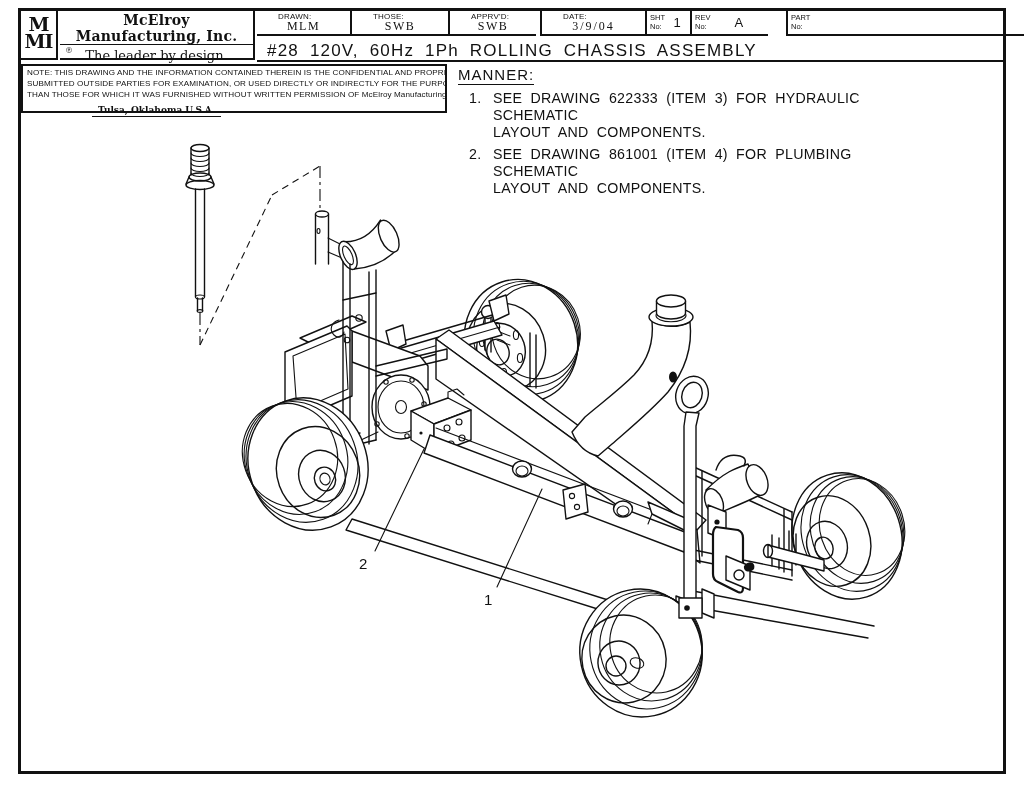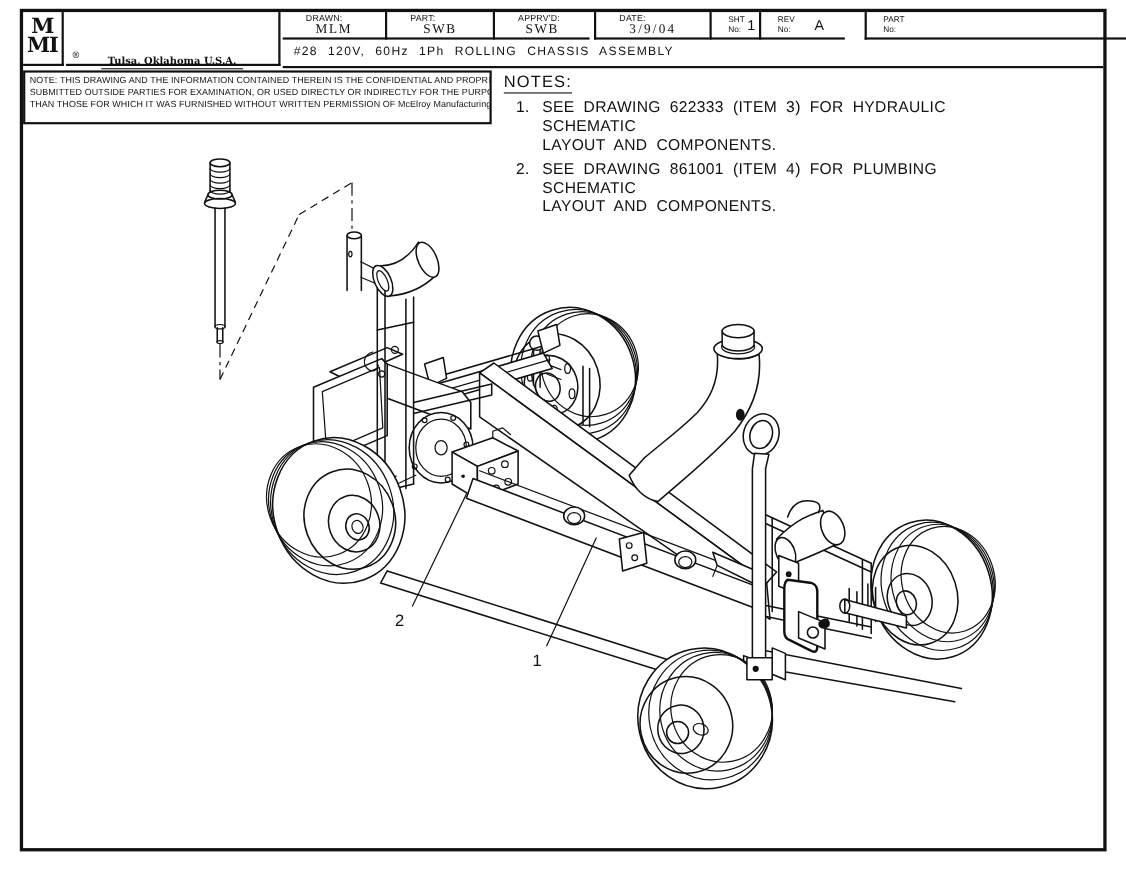--- a/index.html
+++ b/index.html
@@ -22,25 +22,25 @@
   .company-tagline{font-size:13px;display:inline-block;border-bottom:1px solid var(--ink);
     padding:0 10px 1px 10px;}
   .company-city{font-size:9px;font-weight:bold;display:inline-block;border-bottom:1px solid var(--ink);
     padding:0 6px 1px 6px;margin-top:40px;}
   .reg-mark{position:absolute;left:5px;bottom:3px;font-size:8px;}
   .f-cell{top:11px;height:25px;border-bottom:2px solid var(--ink);border-left:2px solid var(--ink);}
   .f-cell.first{border-left:none;}
   .f-label{position:absolute;top:1px;left:21px;font-size:8px;letter-spacing:0.2px;}
   .f-value{text-align:center;font-size:12px;letter-spacing:1.5px;margin-top:8px;font-family:Liberation Serif, serif;}
   .f-stack{display:flex;align-items:center;height:100%;}
-  .f-stack .lbl{font-size:7.5px;line-height:8.5px;padding-left:15px;}
+  .f-stack .lbl{font-size:7.5px;line-height:8.5px;padding-left:3px;}
   .f-stack .val{font-size:13px;letter-spacing:1px;flex:1;text-align:center;}
   .f-stack .val.part{text-align:left;padding-left:62px;letter-spacing:2px;font-size:14px;}
   .title-cell{left:257px;top:36px;width:746px;height:26px;border-bottom:2px solid var(--ink);
-    font-size:11px;letter-spacing:1.2px;word-spacing:5px;padding:5px 0 0 10px;}
+    font-size:17px;letter-spacing:1.2px;word-spacing:5px;padding:5px 0 0 10px;}
   
   .conf-box{left:21px;top:64px;width:426px;height:49px;border:2px solid var(--ink);
     padding:2px 4px;overflow:hidden;}
   .conf-line{font-size:8.1px;line-height:10.8px;letter-spacing:0.1px;white-space:nowrap;}
   
   .notes{left:458px;top:66px;width:480px;}
   .notes-heading{font-size:15px;letter-spacing:1px;display:inline-block;
     border-bottom:1.5px solid var(--ink);padding-bottom:1px;}
   .note-item{display:flex;margin-top:5px;font-size:14.2px;line-height:17px;
     letter-spacing:0.3px;word-spacing:4px;}
@@ -63,29 +63,31 @@
 
 <div class="abs logo-cell">
   <div class="logo-txt">
     <div>M</div>
     <div>MI</div>
   </div>
 </div>
 
 <div class="abs company-cell">
   <span class="reg-mark">®</span>
+  <div><span class="company-name">McElroy Manufacturing, Inc.</span></div>
+  <div><span class="company-tagline">The leader by design.</span></div>
   <div><span class="company-city">Tulsa, Oklahoma U.S.A.</span></div>
 </div>
 
 <div class="abs f-cell first" style="left:257px;width:93px;">
   <span class="f-label">DRAWN:</span>
   <div class="f-value">MLM</div>
 </div>
 <div class="abs f-cell" style="left:350px;width:98px;">
-  <span class="f-label">PART:</span>
+  <span class="f-label">THOSE:</span>
   <div class="f-value">SWB</div>
 </div>
 <div class="abs f-cell" style="left:448px;width:88px;">
   <span class="f-label">APPRV'D:</span>
   <div class="f-value">SWB</div>
 </div>
 <div class="abs f-cell" style="left:540px;width:105px;">
   <span class="f-label">DATE:</span>
   <div class="f-value" style="letter-spacing:2px;">3/9/04</div>
 </div>
@@ -118,21 +120,21 @@
 
 <div class="abs title-cell">#28 120V, 60Hz 1Ph ROLLING CHASSIS ASSEMBLY</div>
 
 <div class="abs conf-box">
   <div class="conf-line">NOTE: THIS DRAWING AND THE INFORMATION CONTAINED THEREIN IS THE CONFIDENTIAL AND PROPRIETARY</div>
   <div class="conf-line">SUBMITTED OUTSIDE PARTIES FOR EXAMINATION, OR USED DIRECTLY OR INDIRECTLY FOR THE PURPOSES OTHER</div>
   <div class="conf-line">THAN THOSE FOR WHICH IT WAS FURNISHED WITHOUT WRITTEN PERMISSION OF McElroy Manufacturing, Inc.</div>
 </div>
 
 <div class="abs notes">
-  <span class="notes-heading">NOTES:</span>
+  <span class="notes-heading">MANNER:</span>
   <div class="note-item">
     <div class="note-num">1.</div>
     <div class="note-text">
       <div>SEE DRAWING 622333 (ITEM 3) FOR HYDRAULIC SCHEMATIC</div>
       <div>LAYOUT AND COMPONENTS.</div>
     </div>
   </div>
   <div class="note-item">
     <div class="note-num">2.</div>
     <div class="note-text">

